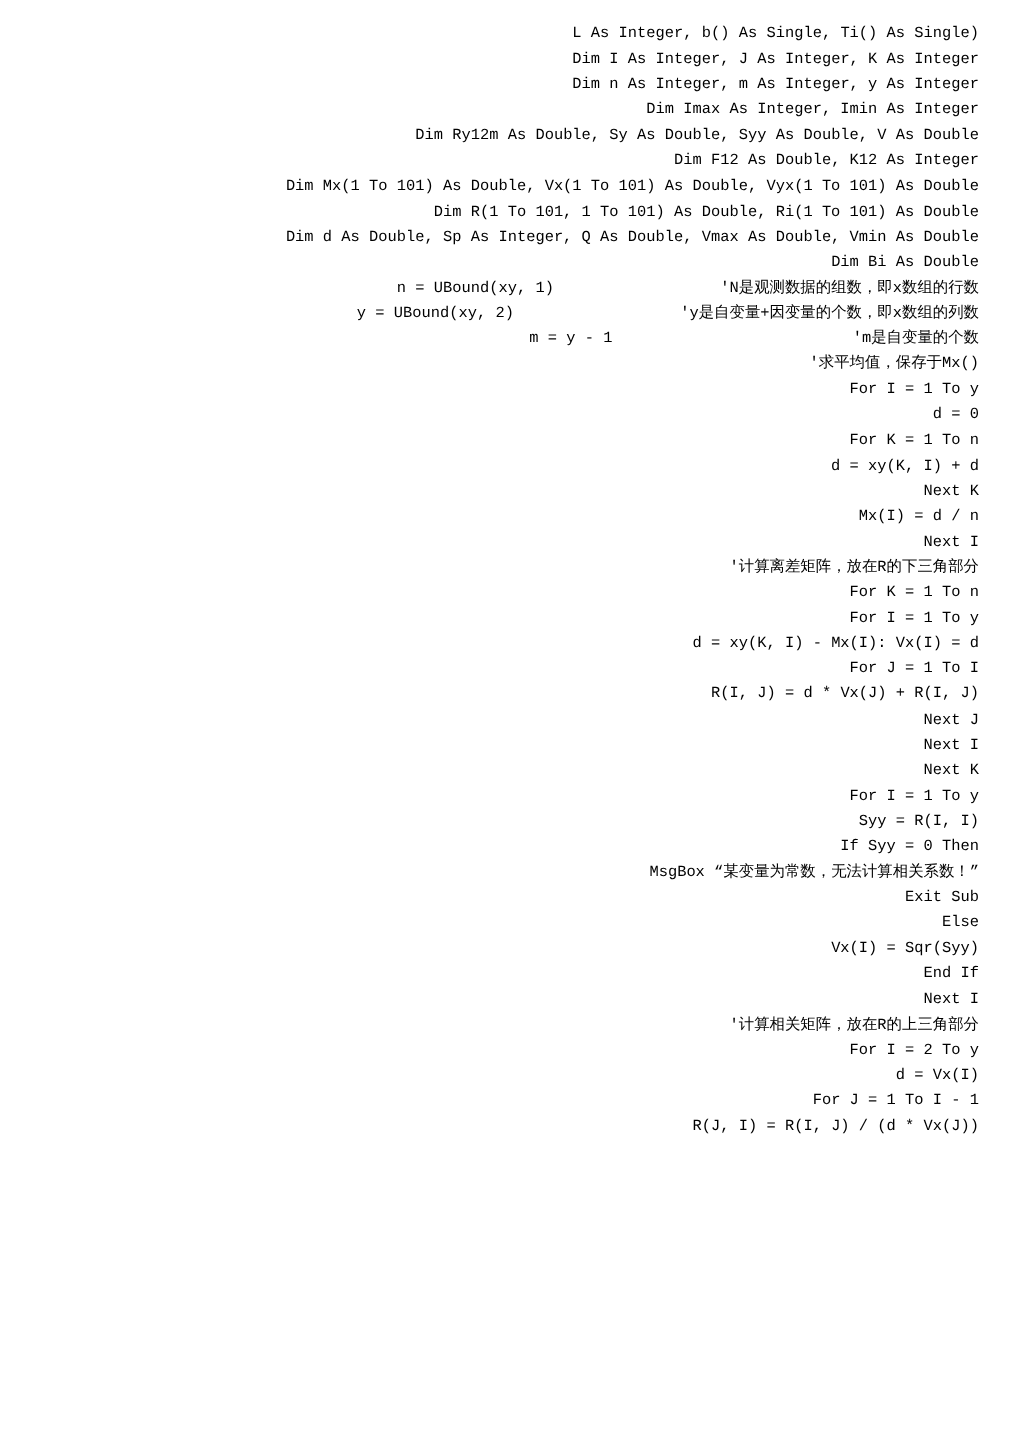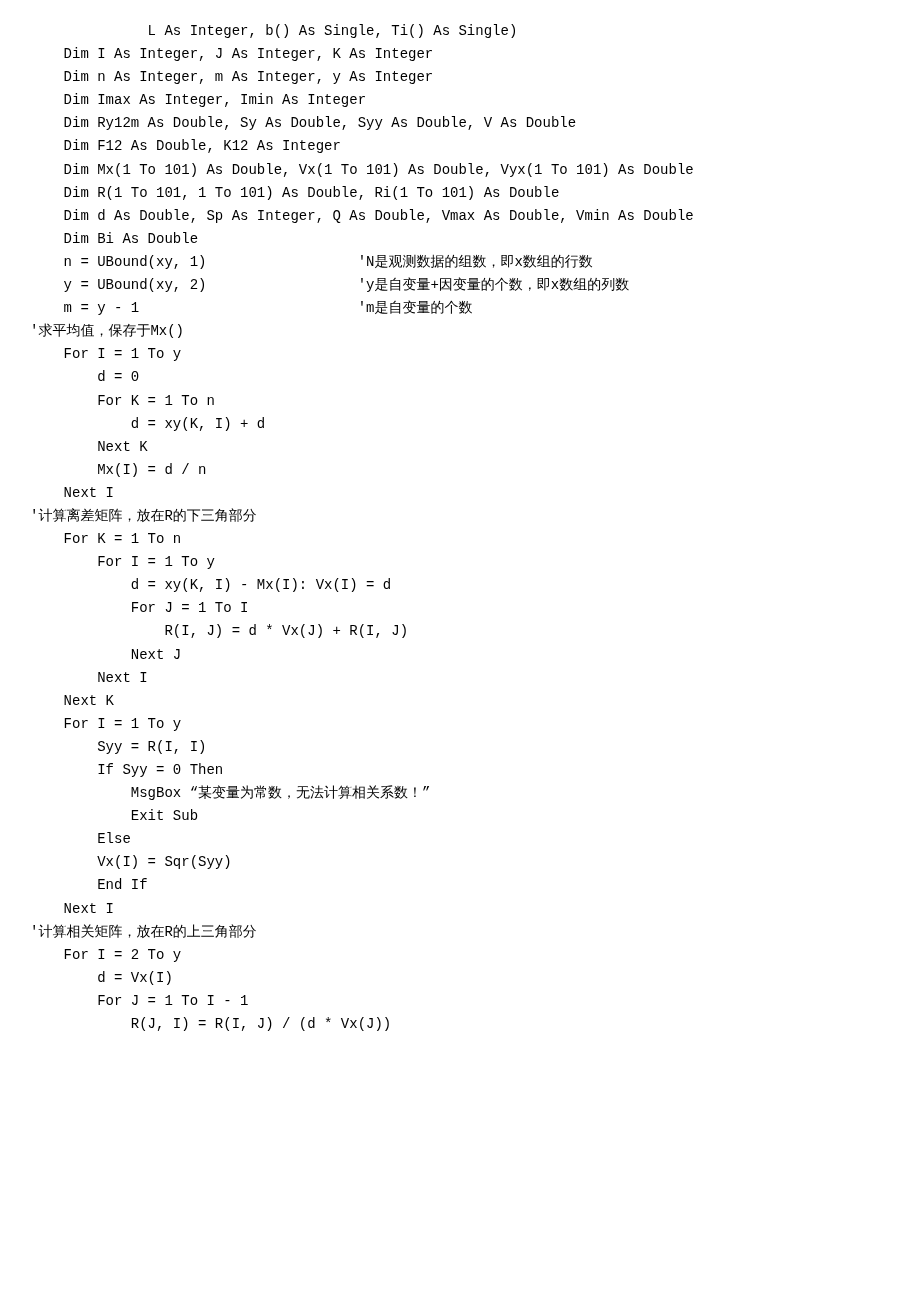--- a/index.html
+++ b/index.html
@@ -1,18 +1,19 @@
 <!DOCTYPE html>
 <html><head>
   <meta charset="utf-8">
   <style>
     * {
       margin: 0;
       padding: 0;
       box-sizing: border-box;
+      text-align: right;
     }
     body {
       background-color: #ffffff;
       font-family: 'Courier New', Courier, monospace;
       font-size: 14px;
       color: #000000;
       padding: 20px 30px;
       line-height: 1.6;
     }
     .code-block {

